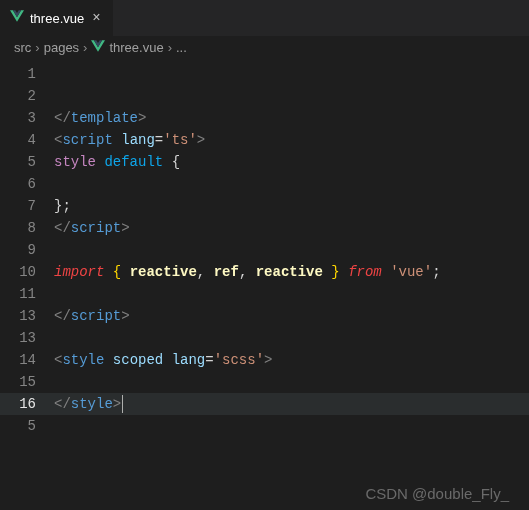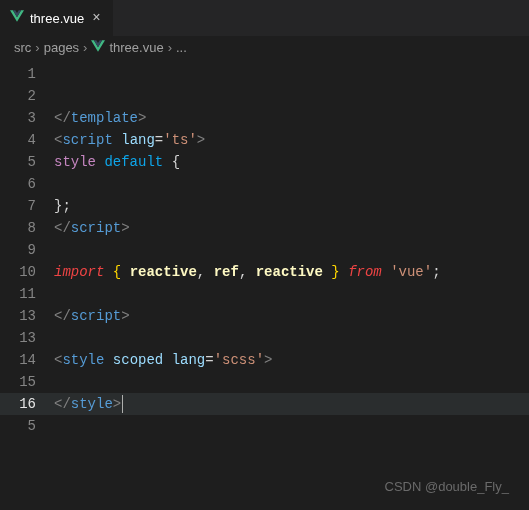--- a/index.html
+++ b/index.html
@@ -74,24 +74,24 @@
 .cursor {
   display: inline-block;
   width: 1px;
   height: 18px;
   background: #aeafad;
   vertical-align: middle;
   margin-left: 1px;
 }
 .watermark {
   position: absolute;
-  bottom: 16px;
+  bottom: 8px;
   right: 20px;
   color: #6a6a6a;
-  font-size: 13px;
+  font-size: 15px;
   font-family: 'Segoe UI', sans-serif;
 }
 .vue-logo {
   width: 14px;
   height: 12px;
 }
 </style>
 </head>
 <body>
 

